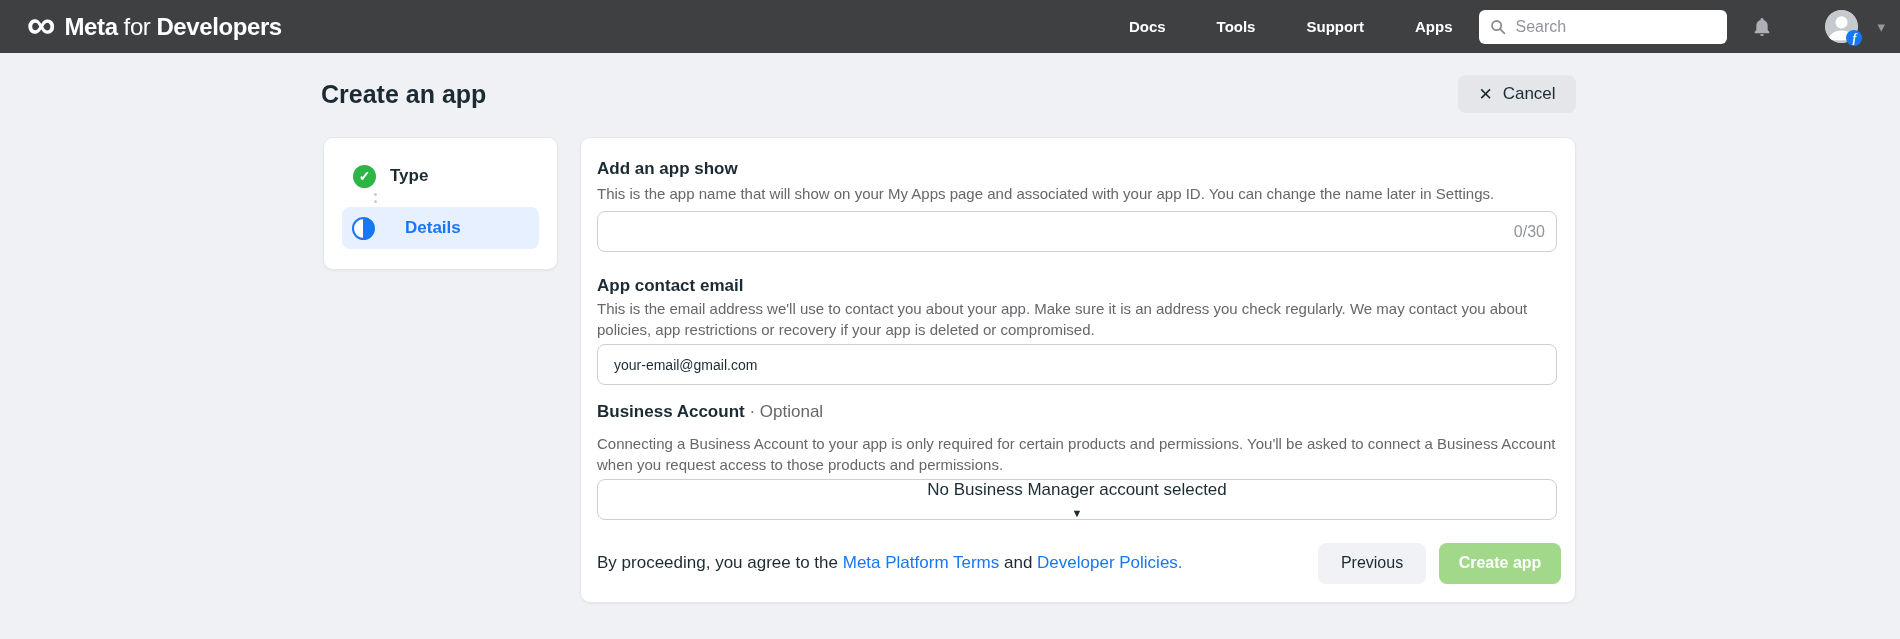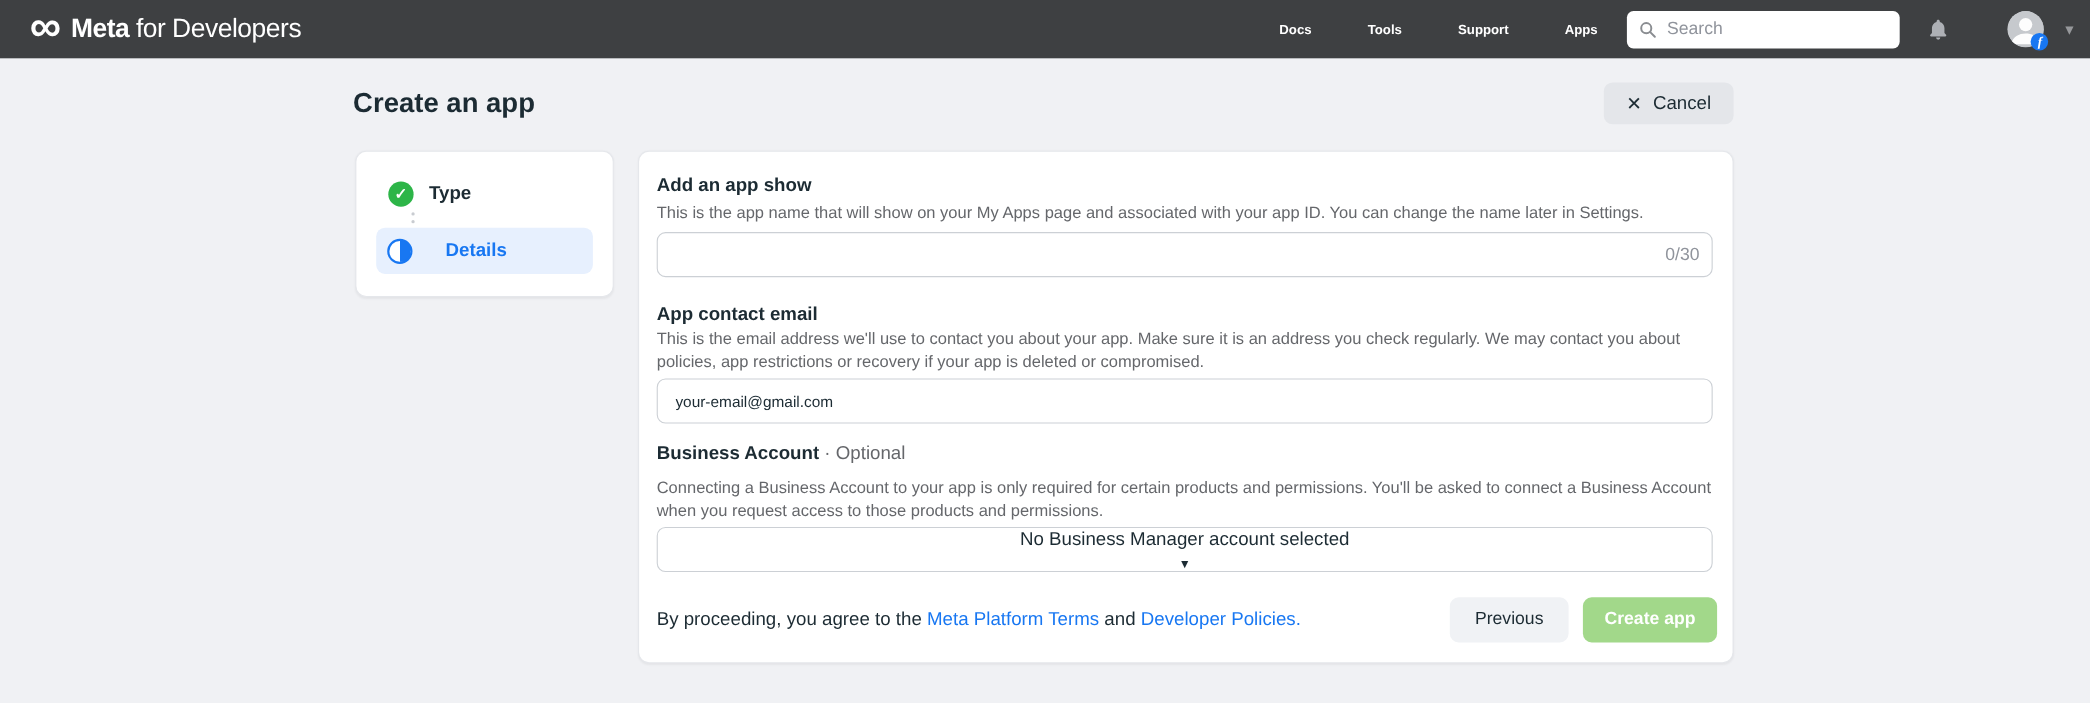--- a/index.html
+++ b/index.html
@@ -16,24 +16,24 @@
   .navbar {
     position:absolute; top:0; left:0; width:1900px; height:53px;
     background:#3e4042; display:flex; align-items:center;
     padding:0 15px 0 27px;
   }
   .logo { display:flex; align-items:center; gap:9px; color:#fff; cursor:pointer; }
   .logo-infinity { font-size:40px; line-height:0; font-weight:700; margin-top:-6px; }
   .logo-text { font-size:24px; letter-spacing:-0.4px; white-space:nowrap; }
   .logo-text .w-meta { font-weight:700; }
   .logo-text .w-for { font-weight:400; margin:0 6px; }
-  .logo-text .w-dev { font-weight:400;text-align:center; }
+  .logo-text .w-dev { font-weight:700;text-align:center; }
 
   .nav-links { margin-left:auto; display:flex; gap:51px; }
-  .nav-link { color:#fff; font-size:12px; font-weight:600; cursor:pointer; white-space:nowrap; }
+  .nav-link { color:#fff; font-size:15px; font-weight:600; cursor:pointer; white-space:nowrap; }
 
   .search-box {
     margin-left:27px; width:248px; height:34px; background:#fff;
     border-radius:6px; display:flex; align-items:center; padding:0 11px; gap:9px;
   }
   .search-box input {
     border:none; outline:none; font-size:16px; width:100%;
     font-family:"Liberation Sans", sans-serif; color:#1c2b33; background:transparent;
   }
   .search-box input::placeholder { color:#90949c; }

